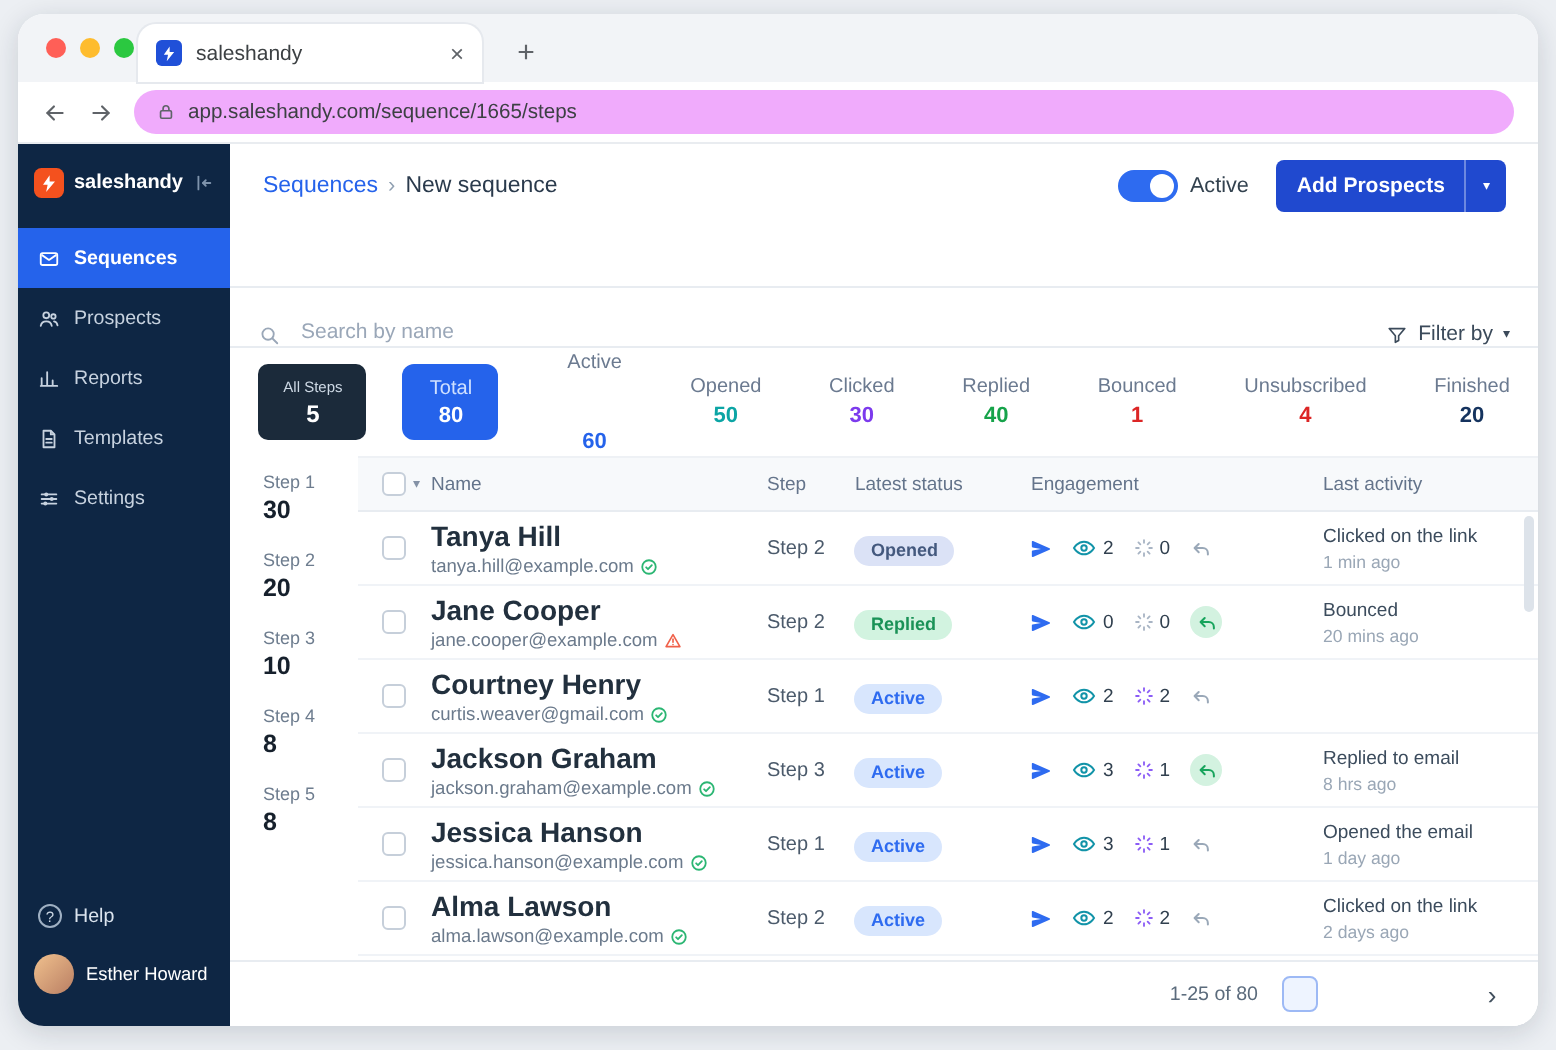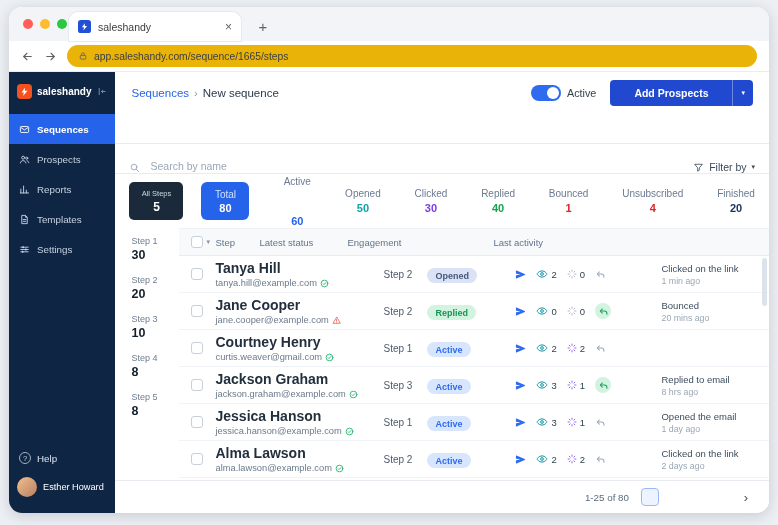--- a/index.html
+++ b/index.html
@@ -14,21 +14,21 @@
   .dot{width:10px;height:10px;border-radius:50%}
   .dot.red{background:#ff5f57}.dot.yellow{background:#febc2e}.dot.green{background:#2bc840}
   .tab{margin-left:60px;width:172px;height:29px;background:#fff;border-radius:9px 9px 0 0;display:flex;align-items:center;
        gap:7px;padding:0 9px;box-sizing:border-box;box-shadow:0 0 0 1px #e6e9ee}
   .favicon{width:13px;height:13px}
   .tab-title{flex:1;font-size:10.5px;color:#3c4043;white-space:nowrap;overflow:hidden}
   .tab-close{font-size:12px;color:#5f6368;line-height:1}
   .newtab{width:24px;height:24px;margin:0 0 3px 10px;display:flex;align-items:center;justify-content:center;font-size:15px;color:#5f6368}
   .addressrow{height:30px;background:#fff;display:flex;align-items:center;gap:10px;padding:0 12px;border-bottom:1px solid #e9ecf0;flex:none}
   .nav-ico{width:13px;height:13px;color:#5f6368}
-  .urlpill{flex:1;height:22px;background:#eab308;border-radius:11px;display:flex;align-items:center;gap:6px;padding:0 11px}
+  .urlpill{flex:1;height:22px;background:#f0abfc;border-radius:11px;display:flex;align-items:center;gap:6px;padding:0 11px}
   .lock{width:10px;height:10px;color:#5f6368}
   .url{font-size:10.3px;color:#3c4043}
 
   
   .app{flex:1;display:flex;min-height:0}
   .sidebar{flex:0 0 100px;background:#0e2644;display:flex;flex-direction:column;color:#dbe4ee}
   .logo-row{height:38px;display:flex;align-items:center;gap:5px;padding:0 8px;flex:none}
   .logo-mark{width:15px;height:15px}
   .logo-text{font-size:10px;font-weight:700;color:#fff}
   .collapse{width:11px;height:11px;color:#7e93ac;margin-left:auto}
@@ -50,21 +50,21 @@
   .breadcrumb{font-size:11.5px;display:flex;align-items:center}
   .bc-root{color:#2563eb}
   .bc-sep{color:#90a0b2;margin:0 5px;font-size:11px}
   .bc-cur{color:#2a3a4c}
   .header-right{margin-left:auto;display:flex;align-items:center;gap:14px}
   .toggle-wrap{display:flex;align-items:center;gap:6px}
   .toggle{width:30px;height:16px;border-radius:9px;background:#2e6bf0;position:relative;display:inline-block}
   .toggle::after{content:"";position:absolute;top:2px;right:2px;width:12px;height:12px;border-radius:50%;background:#fff}
   .toggle-label{font-size:10.8px;color:#33424f}
   .add-btn{display:flex;align-items:center;height:26px;background:#2049cf;color:#fff;border-radius:4px;font-size:10.5px;font-weight:700}
-  .add-label{padding:0 24px}
+  .add-label{padding:0 10px}
   .add-div{width:1px;height:26px;background:rgba(255,255,255,.35)}
   .add-caret{padding:0 8px;font-size:7px}
 
   
   .tabsrow{height:30px;display:flex;align-items:stretch;gap:22px;padding:0 16px;border-bottom:1px solid #e8ecf1;box-sizing:border-box;flex:none}
   .tab-item{display:flex;align-items:center;font-size:10.8px;color:#52606f;border-bottom:2px solid transparent;margin-bottom:-1px}
   .tab-item.active{color:#2563eb;font-weight:700;border-color:#2563eb}
 
   
   .searchrow{height:30px;display:flex;align-items:flex-end;gap:8px;padding:0 14px;border-bottom:1px solid #e8ecf1;box-sizing:border-box;flex:none}
@@ -381,20 +381,21 @@
     <div class="step-label">Step 5</div>
     <div class="step-value">8</div>
   </div>
             </div>
           <div class="tablewrap">
             <div class="thead">
               <div class="checkcol">
                 <span class="cb"></span>
                 <span class="hd-caret">▾</span>
               </div>
+              <div class="name-cell">Name</div>
               <div class="step-cell">Step</div>
               <div class="status-cell">Latest status</div>
               <div class="eng-cell">Engagement</div>
               <div class="act-cell">Last activity</div>
             </div>
             <div class="rows" id="rows">
                 <div class="trow">
     <div class="checkcol">
       <span class="cb"></span>
     </div>

